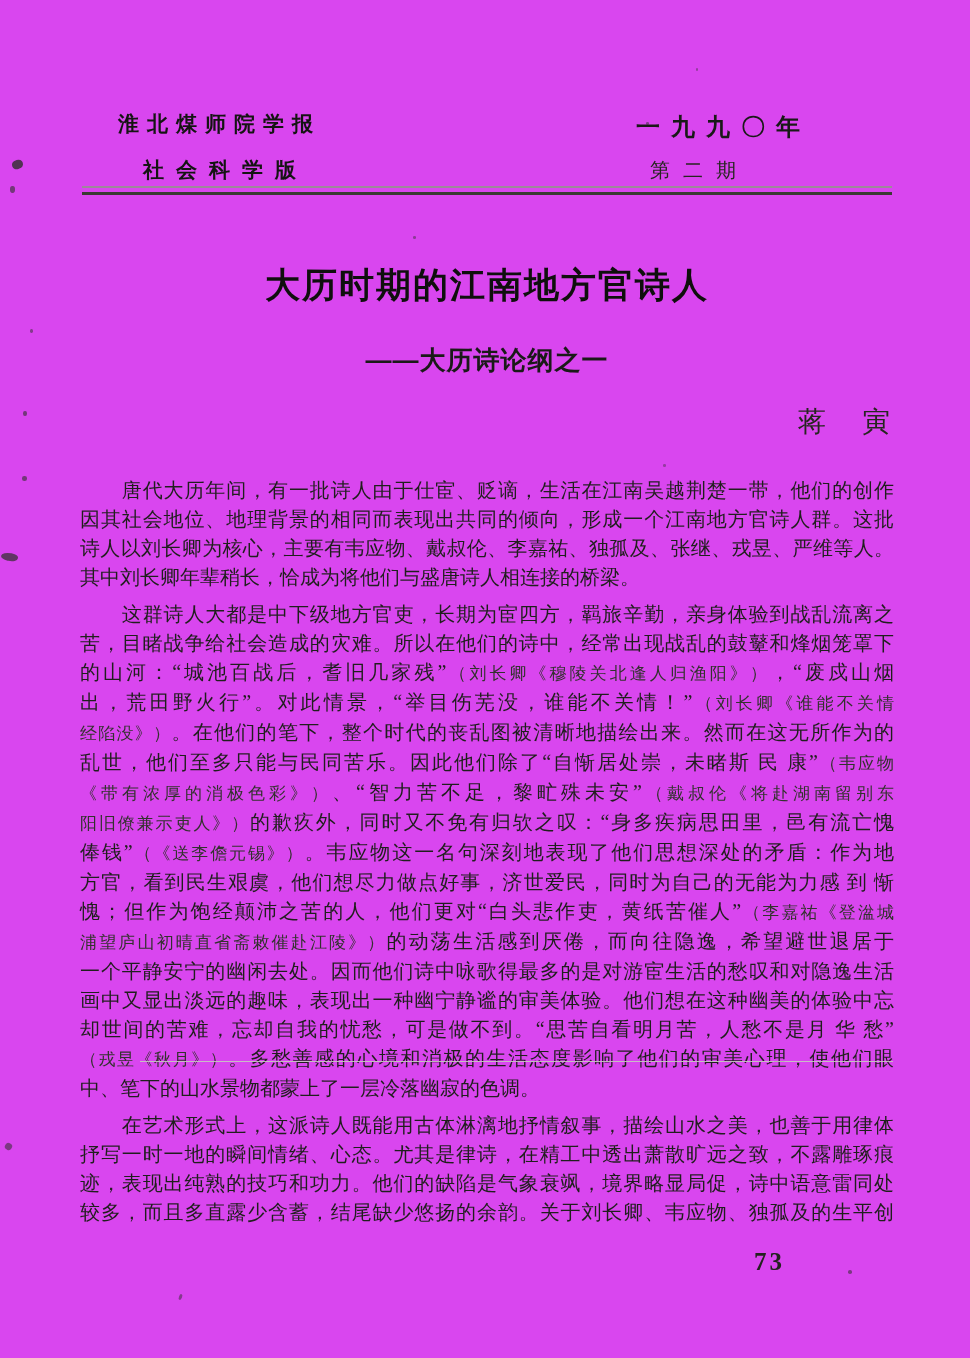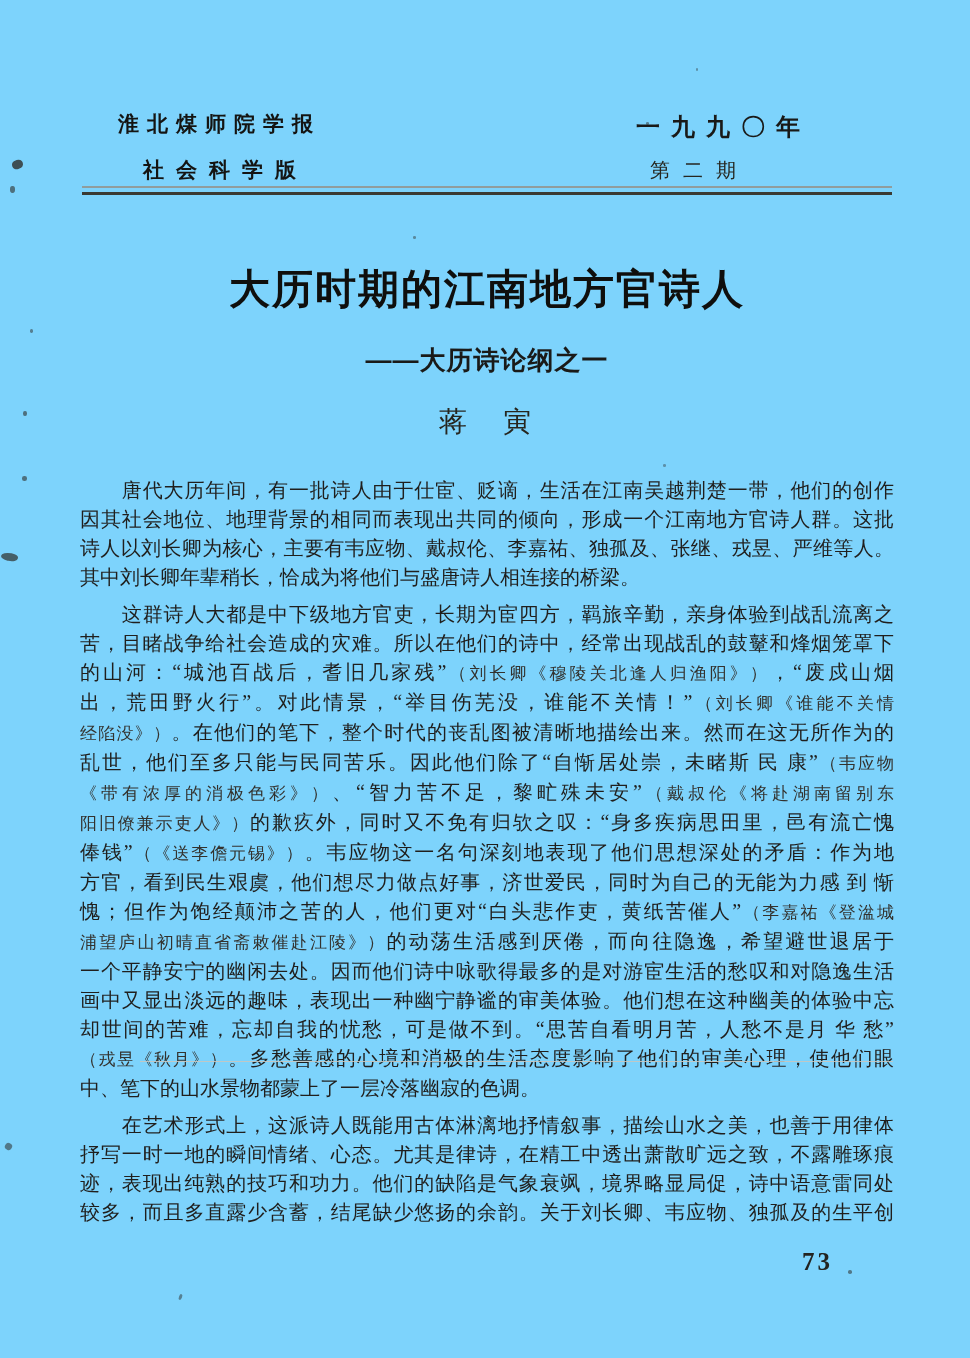--- a/index.html
+++ b/index.html
@@ -1,21 +1,21 @@
 <!DOCTYPE html>
 <html><head>
 <meta charset="utf-8">
 <style>
   html, body { margin: 0; padding: 0; background: #e8e8e6; }
   .page {
     position: relative;
     width: 970px;
     height: 1358px;
     margin: 0 auto;
-    background: #7dd3fc;
+    background: #d946ef;
     overflow: hidden;
     font-family: "Liberation Serif", "DejaVu Serif", serif;
     color: #1e1e1c;
   }
   
   .journal-name {
     position: absolute; left: 118px; top: 110px;
     font-family: "Liberation Sans", "DejaVu Sans", sans-serif;
     font-weight: 800; font-size: 21px; letter-spacing: 8px; color: #141412;
   }
@@ -34,48 +34,48 @@
   }
   .header-rule { position: absolute; left: 82px; top: 186px; width: 810px; }
   .rule-top    { height: 2px; background: #93938c; opacity: .85; }
   .rule-bottom { margin-top: 4px; height: 3px; background: #3a3a33; }
   
   .article-title {
     position: absolute; left: 80px; top: 262px; width: 814px;
     margin: 0; padding-right: 48px;
     text-align: center;
     font-family: "Liberation Sans", "DejaVu Sans", sans-serif;
-    font-weight: 900; font-size: 41px; letter-spacing: 2px; color: #0f0f0d;
+    font-weight: 900; font-size: 35px; letter-spacing: 2px; color: #0f0f0d;
   }
   .article-subtitle {
     position: absolute; left: 80px; top: 343px; width: 814px;
     padding-right: 100px;
     text-align: center;
     font-family: "Liberation Sans", "DejaVu Sans", sans-serif;
     font-weight: 700; font-size: 26px; letter-spacing: 1px; color: #1a1a18;
   }
   .article-author {
     position: absolute; left: 80px; top: 403px; width: 814px;
     padding-right: 18px;
-    text-align: center;
+    text-align: right;
     font-weight: 500; font-size: 28px; letter-spacing: 4px; color: #26261f;
   }
   
   .body-text {
     position: absolute; left: 80px; top: 476px; width: 814px;
     font-size: 20px; line-height: 29px; color: #201f1d;
     text-rendering: optimizeLegibility;
   }
   .paragraph + .paragraph { margin-top: 8px; }
   .line { text-align: justify; text-align-last: justify; }
   .line.short-last { text-align-last: left; }
   .cite { font-size: 17px; color: #33322e; margin-top: 46px; }
   
   .page-number {
-    position: absolute; left: 802px; top: 1248px;
+    position: absolute; left: 754px; top: 1248px;
     font-size: 25px; font-weight: 600; letter-spacing: 3px; color: #23231f;
   }
   
   .scan-line {
     position: absolute; left: 140px; top: 1061px; width: 753px; height: 1px;
     background: #c6c6c0; opacity: .9;
   }
   .speck { position: absolute; background: #2e2e2a; border-radius: 45%; }
 </style>
 </head>

